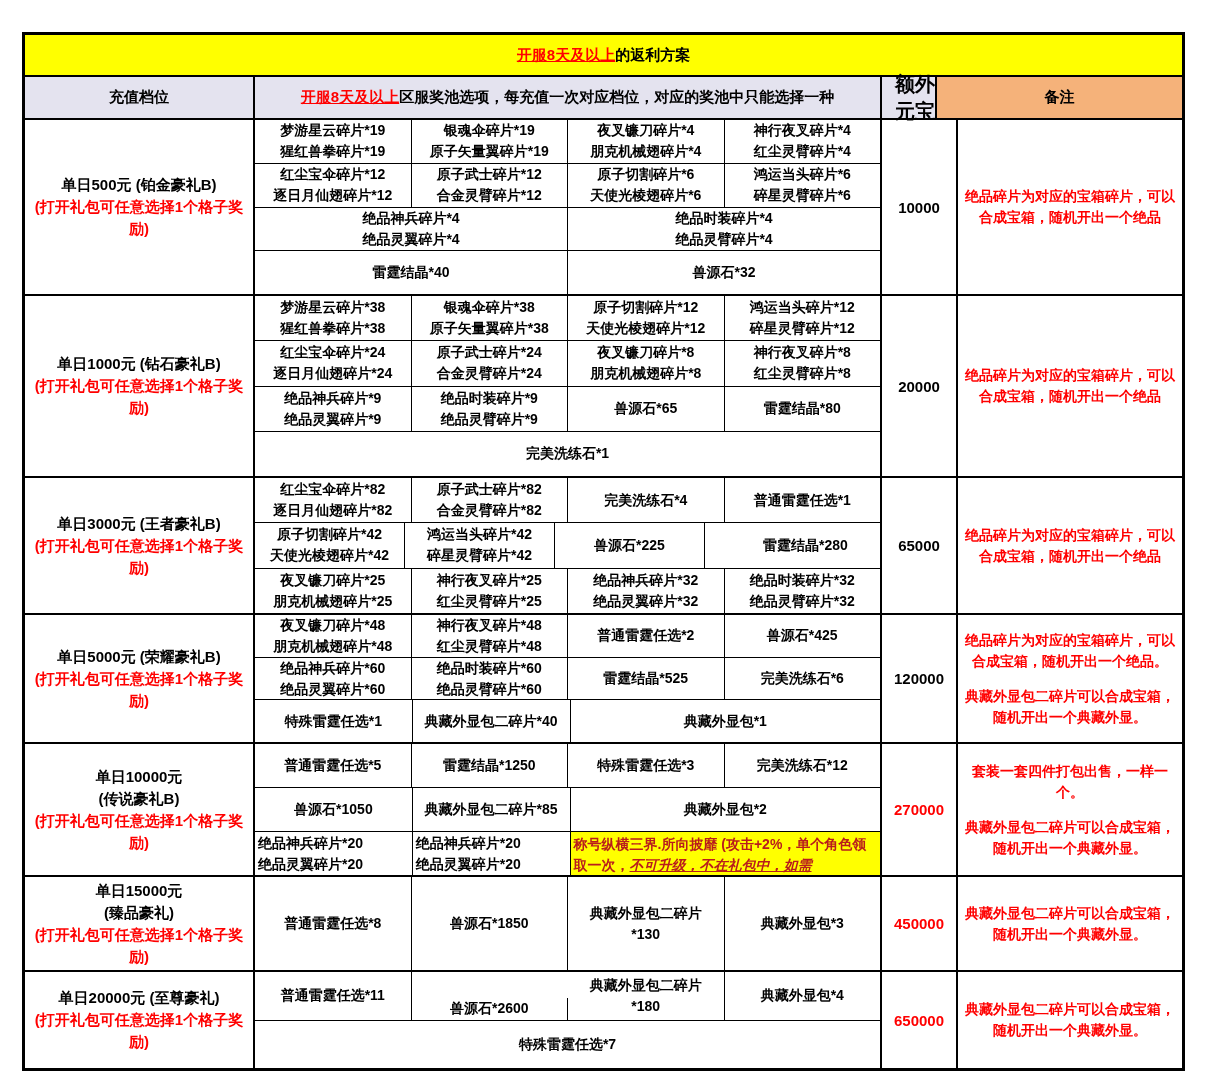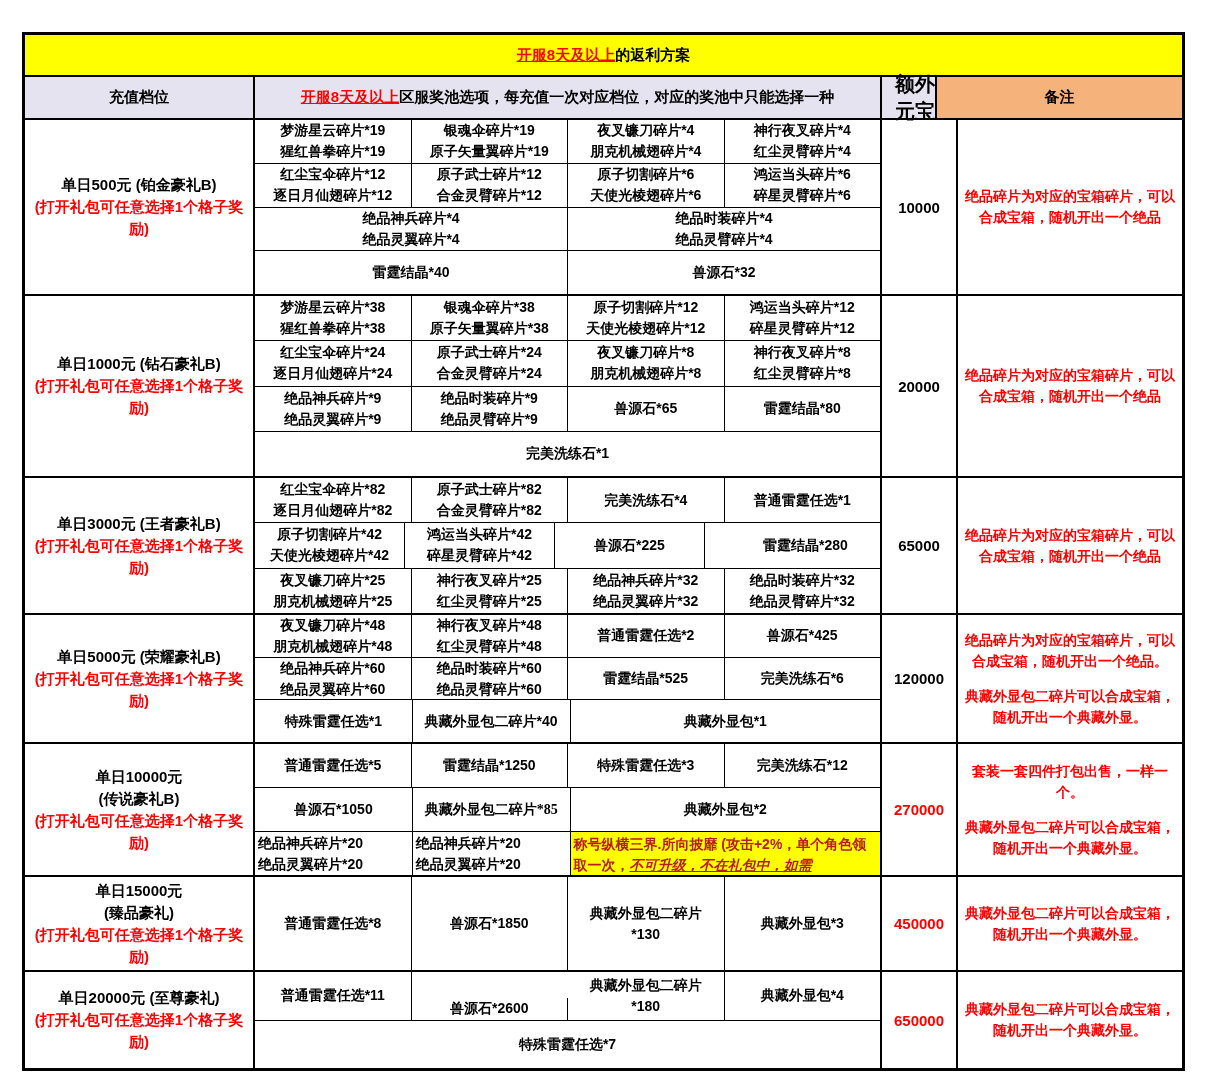--- a/index.html
+++ b/index.html
@@ -320,21 +320,21 @@
               <div>特殊雷霆任选*3</div>
             </div>
             <div class="pool-cell" style="flex: 1 1 0px;">
               <div>完美洗练石*12</div>
             </div>
           </div>
           <div class="sub-row">
             <div class="pool-cell" style="flex: 1 1 0px;">
               <div>兽源石*1050</div>
             </div>
-            <div class="pool-cell" style="flex: 1 1 0px; font-family: Liberation Serif, serif;">
+            <div class="pool-cell" style="flex: 1 1 0px;">
               <div>典藏外显包二碎片*85</div>
             </div>
             <div class="pool-cell" style="flex: 2 2 0px;">
               <div>典藏外显包*2</div>
             </div>
           </div>
           <div class="sub-row">
             <div class="pool-cell left" style="flex: 1 1 0px;">
               <div>绝品神兵碎片*20</div>
               <div>绝品灵翼碎片*20</div>

